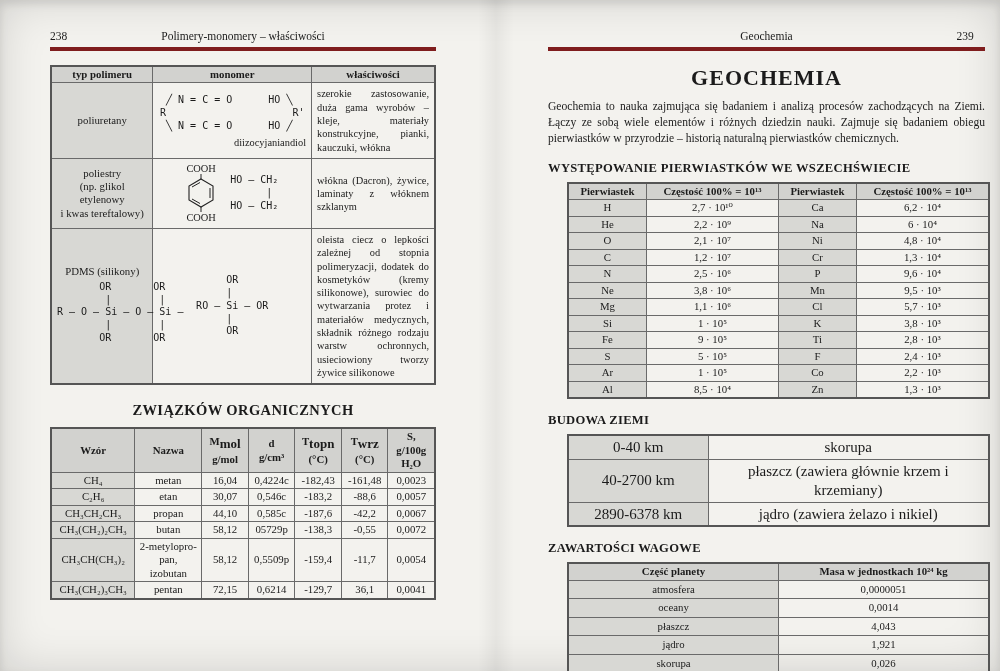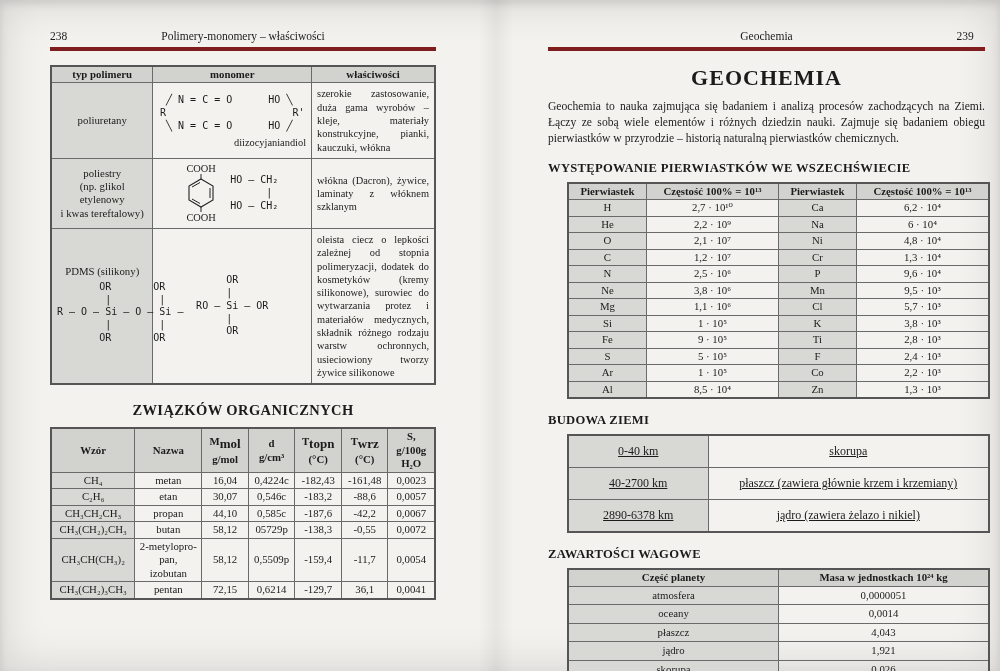--- a/index.html
+++ b/index.html
@@ -58,21 +58,21 @@
 
   
   .big-title{text-align:center;font-weight:bold;font-size:22px;letter-spacing:1px;margin-top:14px;}
   .intro{margin-top:8px;font-size:11.6px;line-height:1.38;text-align:justify;}
   .sec-head{margin-top:14px;margin-bottom:6px;font-weight:bold;font-size:12.6px;letter-spacing:.3px;}
   .right-tbl{width:423px;margin-left:19px;}
   .elem-tbl th:nth-child(1),.elem-tbl th:nth-child(3){width:18%;}
   .elem-tbl th:nth-child(2),.elem-tbl th:nth-child(4){width:32%;}
   .elem-tbl td:nth-child(1),.elem-tbl td:nth-child(3){background:#d8d8d4;}
   .earth-tbl td:first-child{width:31%;background:#d8d8d4;}
-  .earth-tbl td{font-size:12px;padding:8px 4px;text-decoration:underline;}
+  .earth-tbl td{font-size:15px;padding:2px 4px;}
   .mass-tbl th{width:50%;}
   .mass-tbl td:first-child{background:#d8d8d4;}
   .mass-tbl td{padding:2px 4px;}
 </style>
 </head>
 <body>
 
 <div class="scan-shadow"></div>
 <div class="gutter"></div>
 

